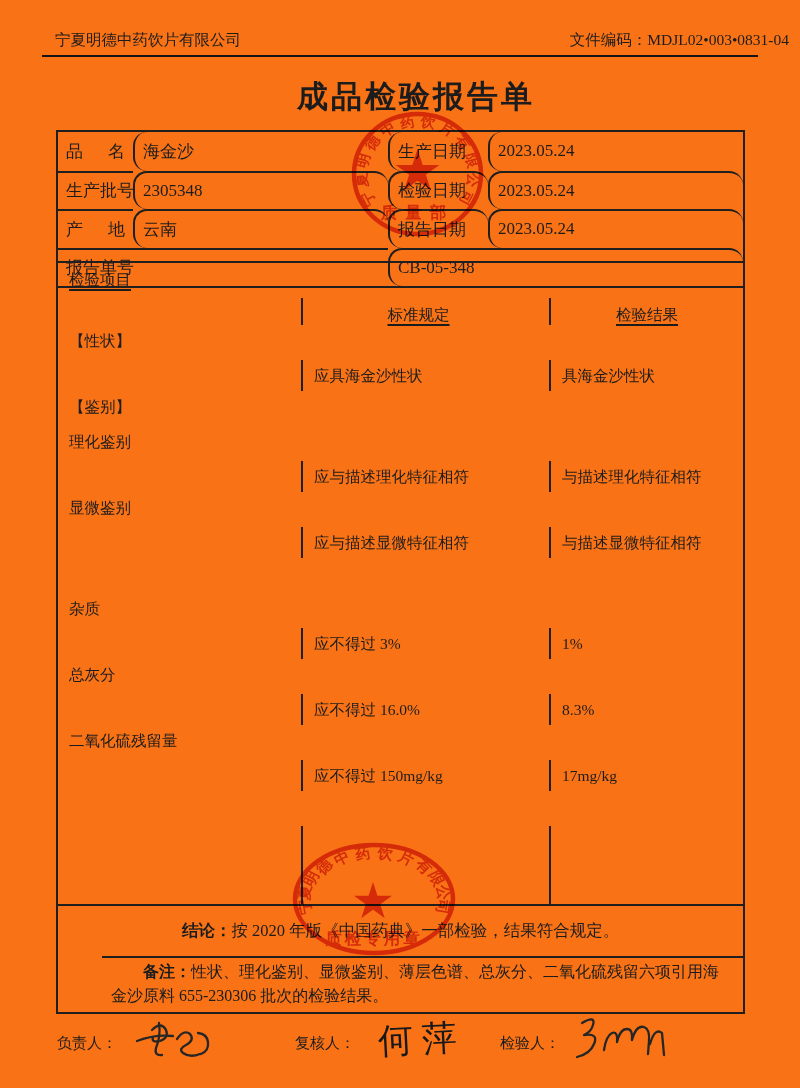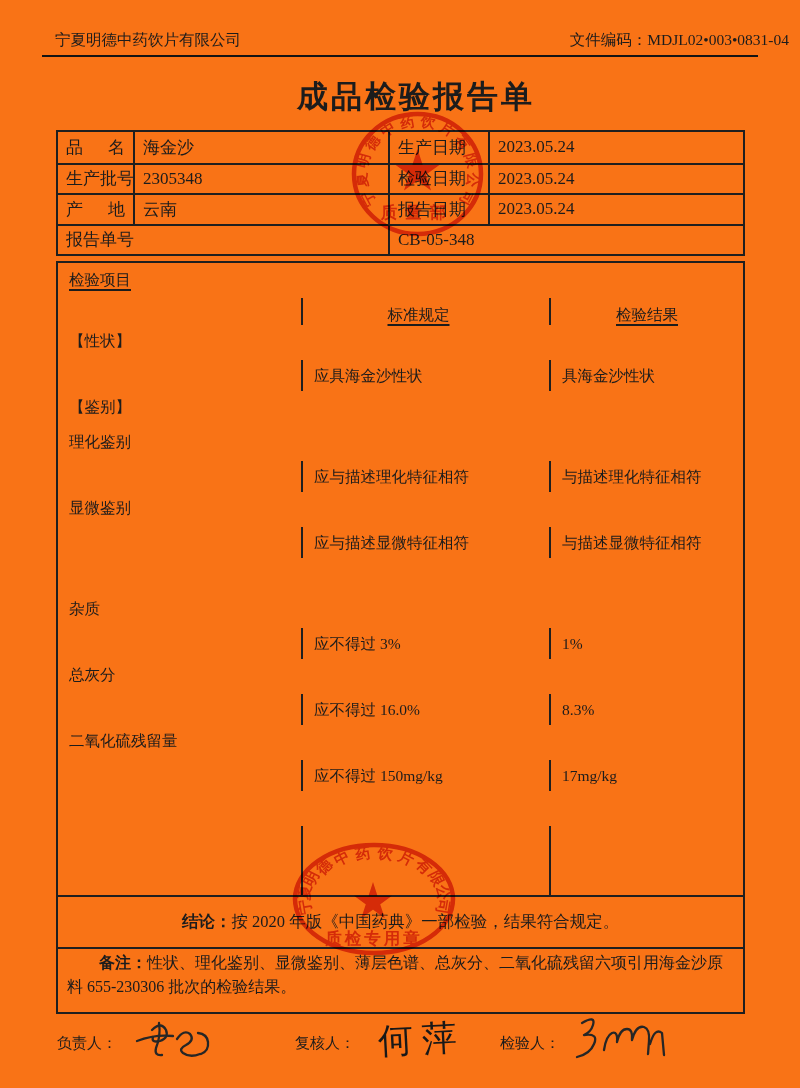--- a/index.html
+++ b/index.html
@@ -6,27 +6,27 @@
   .page{
     position:relative;width:800px;height:1088px;margin:0 auto;background:#f97316;
     font-family:"Liberation Serif","DejaVu Serif",serif;color:#1c1c1c;overflow:hidden;padding-left:32px;
   }
   
   .doc-header{position:absolute;left:55px;right:43px;top:30px;display:flex;justify-content:space-between;font-size:15.5px;}
   .header-rule{position:absolute;left:42px;top:55px;width:716px;height:2px;background:#141414;}
   .report-title{position:absolute;left:0;top:76px;width:100%;text-align:center;font-size:31px;font-weight:bold;letter-spacing:3px;margin:0;}
   
   .info-table{
-    position:absolute;left:56px;top:130px;width:689px;height:126px;box-sizing:border-box;
+    position:absolute;left:56px;top:130px;width:689px;height:158px;box-sizing:border-box;
     border:2px solid #1f1f1f;display:grid;
     grid-template-columns:75px 255px 100px 1fr;grid-auto-rows:1fr;
     font-size:17px;
   }
   .ic{box-sizing:border-box;display:flex;align-items:center;padding:0 8px;white-space:nowrap;overflow:hidden;}
-  .ic.bl{border-left:2px solid #1f1f1f;}
+  .ic.bl{border-left:2px solid #1f1f1f;border-radius:14px;}
   .ic.bt{border-top:2px solid #1f1f1f;}
   .lab-just{display:block;width:100%;text-align:justify;text-align-last:justify;}
   .span2a{grid-column:1 / 3;}
   .span2b{grid-column:3 / 5;}
   
   .main-table{
     position:absolute;left:56px;top:261px;width:689px;height:753px;box-sizing:border-box;
     border:2px solid #1f1f1f;display:flex;flex-direction:column;font-size:15.5px;
   }
   .mt-rows{flex:1;display:flex;flex-direction:column;overflow:hidden;}
@@ -37,22 +37,22 @@
   .mt-head{height:40px;}
   .mt-head .mt-cell{padding-top:7px;line-height:20px;}
   .mt-head .hd{text-decoration:underline;text-underline-offset:4px;text-decoration-thickness:1.5px;}
   .mt-head .c2,.mt-head .c3{text-align:center;}
   .mt-spacer{height:22px;}
   .conclusion-row{
     height:52px;box-sizing:border-box;border-top:2px solid #1f1f1f;
     display:flex;align-items:center;justify-content:center;font-size:16.5px;white-space:nowrap;
   }
   .remarks-row{
-    height:65px;box-sizing:border-box;border-top:2px solid #1f1f1f;
-    padding:2px 9px 0 9px;font-size:16px;line-height:24px;text-indent:2em;
+    height:56px;box-sizing:border-box;border-top:2px solid #1f1f1f;
+    padding:2px 9px 0 9px;font-size:16px;line-height:24px;text-indent:2em;margin-left:44px;
   }
   .bold{font-weight:bold;}
   
   .sig-label{position:absolute;font-size:15px;white-space:nowrap;}
   .sig-resp{left:57px;top:1034px;}
   .sig-rev{left:295px;top:1034px;}
   .sig-insp{left:500px;top:1034px;}
   .sig-svg{position:absolute;}
   .sig-svg path{fill:none;stroke:#262626;stroke-width:2.3;stroke-linecap:round;stroke-linejoin:round;}
   .sig-name{

